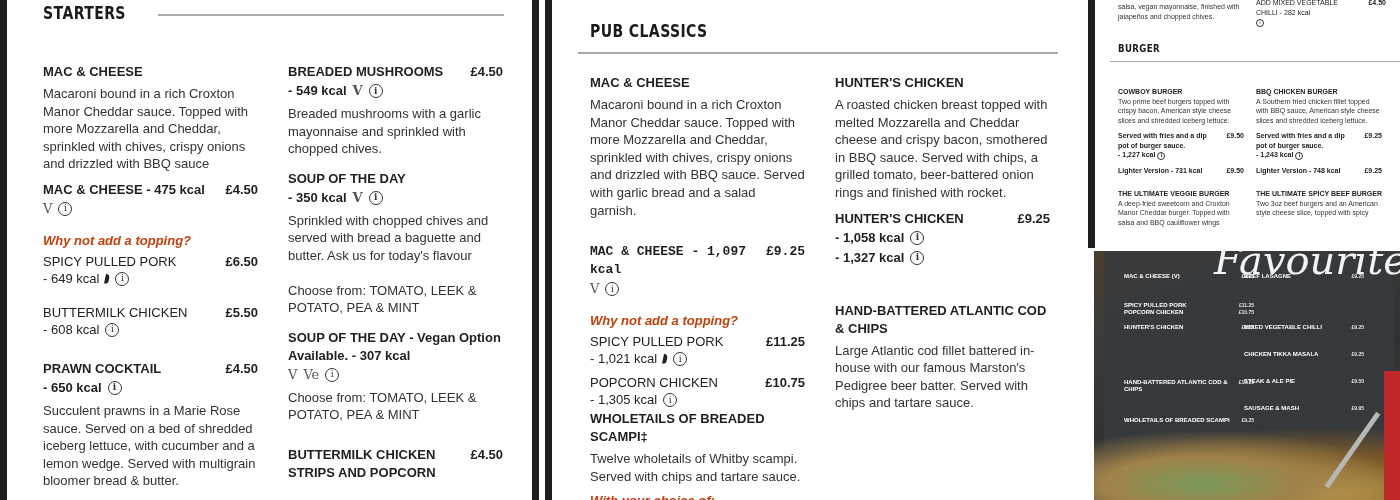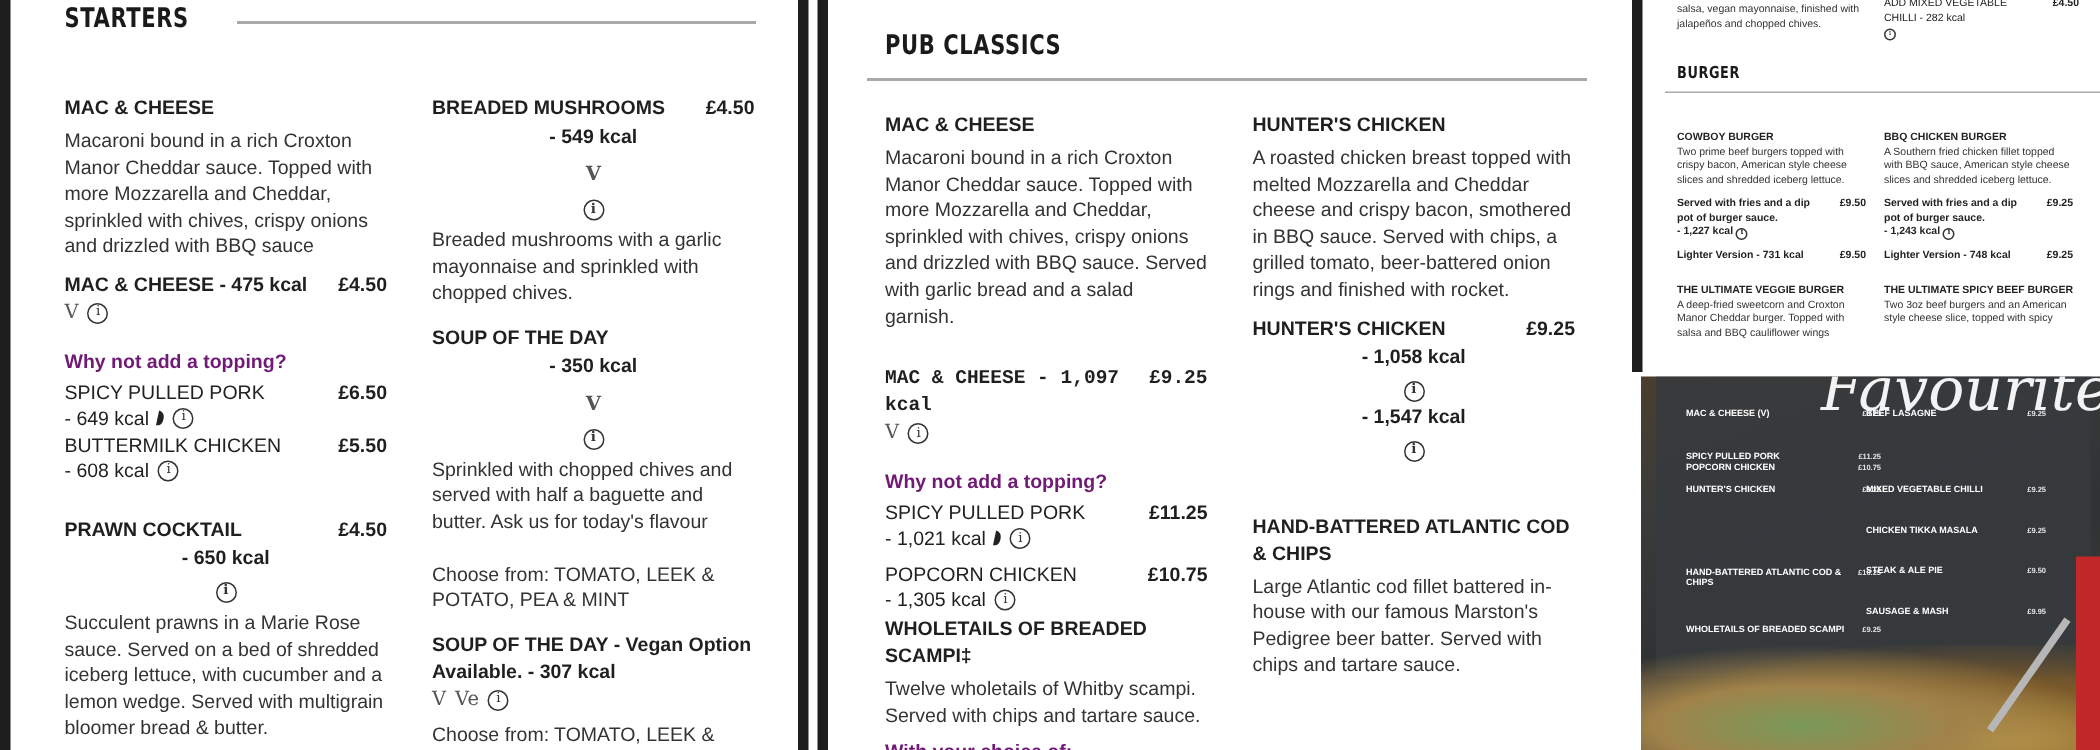--- a/index.html
+++ b/index.html
@@ -12,23 +12,23 @@
   .panel-3 { left: 1088px; width: 312px; }
 
   .section-title { font-family: "DejaVu Sans", sans-serif; font-weight: bold; font-size: 18px; letter-spacing: 0.5px; color: #1a1a1a; transform: scaleX(0.78); transform-origin: left center; text-transform: uppercase; }
   .rule { position: absolute; height: 2px; background: #a9a9a9; }
 
   .col { position: absolute; width: 215px; }
   .item-title { font-weight: bold; font-size: 13px; color: #1f1f1f; line-height: 18px; }
   .row { display: flex; justify-content: space-between; align-items: baseline; }
   .price { font-weight: bold; font-size: 13px; color: #1f1f1f; }
   .kcal-line { font-size: 13px; line-height: 20px; color: #1f1f1f; display: flex; align-items: center; gap: 6px; }
-  .kcal-line.bold { font-weight: bold; flex-direction: column; }
+  .kcal-line.bold { font-weight: bold; }
   .desc { font-size: 13px; line-height: 17.6px; color: #333; margin-top: 4px; }
-  .topping-head { font-weight: bold; font-size: 13px; color: #701a75; }
+  .topping-head { font-weight: bold; font-size: 13px; color: #c2410c; font-style: italic; }
   .topping-name { font-size: 13px; color: #222; }
   .glyph-v { font-family: "DejaVu Serif", serif; font-size: 13px; color: #555; }
   .info { display: inline-flex; width: 14px; height: 14px; border: 1.3px solid #333; border-radius: 50%; align-items: center; justify-content: center; font-size: 9px; font-family: "DejaVu Serif", serif; color: #333; line-height: 1; }
   .chili { display: inline-block; width: 4px; height: 10px; background: #222; border-radius: 0 5px 5px 0; transform: rotate(12deg); }
 
   
   .mini { position: absolute; font-size: 7px; color: #333; line-height: 9.5px; }
   .mini .t { font-weight: bold; color: #222; }
   .mini .row { font-size: 7px; }
   .mini .info { width: 8px; height: 8px; font-size: 5px; border-width: 0.8px; }
@@ -66,21 +66,21 @@
       <div class="row">
           <span class="topping-name">SPICY PULLED PORK</span>
           <span class="price">£6.50</span>
         </div>
       <div class="kcal-line">
           <span>-  649 kcal</span>
           <span class="chili"></span>
           <span class="info">i</span>
         </div>
     </div>
-    <div style="margin-top:0;">
+    <div style="margin-top:16px;">
       <div class="row">
           <span class="topping-name">BUTTERMILK CHICKEN</span>
           <span class="price">£5.50</span>
         </div>
       <div class="kcal-line">
           <span>-  608 kcal</span>
           <span class="info">i</span>
         </div>
     </div>
     <div style="margin-top:20px;">
@@ -109,21 +109,21 @@
         </div>
       <div class="desc">Breaded mushrooms with a garlic mayonnaise and sprinkled with chopped chives.</div>
     </div>
     <div style="margin-top:12px;">
       <div class="item-title">SOUP OF THE DAY</div>
       <div class="kcal-line bold">
           <span>-  350 kcal</span>
           <span class="glyph-v">V</span>
           <span class="info">i</span>
         </div>
-      <div class="desc">Sprinkled with chopped chives and served with half a baguette and butter. Ask us for today's flavour</div>
+      <div class="desc">Sprinkled with chopped chives and served with bread a baguette and butter. Ask us for today's flavour</div>
       <div class="desc" style="margin-top:17px;">Choose from: TOMATO, LEEK &amp; POTATO, PEA &amp; MINT</div>
     </div>
     <div style="margin-top:12px;">
       <div class="item-title">SOUP OF THE DAY - Vegan Option Available.  -  307 kcal</div>
       <div class="kcal-line">
           <span class="glyph-v">V</span>
           <span class="glyph-v">Ve</span>
           <span class="info">i</span>
         </div>
       <div class="desc">Choose from: TOMATO, LEEK &amp; POTATO, PEA &amp; MINT</div>
@@ -187,21 +187,21 @@
     <div class="desc">A roasted chicken breast topped with melted Mozzarella and Cheddar cheese and crispy bacon, smothered in BBQ sauce. Served with chips, a grilled tomato, beer-battered onion rings and finished with rocket.</div>
     <div class="row" style="margin-top:8px;">
         <span class="item-title">HUNTER'S CHICKEN</span>
         <span class="price">£9.25</span>
       </div>
     <div class="kcal-line bold">
         <span>-  1,058 kcal</span>
         <span class="info">i</span>
       </div>
     <div class="kcal-line bold">
-        <span>-  1,547 kcal</span>
+        <span>-  1,327 kcal</span>
         <span class="info">i</span>
       </div>
     <div style="margin-top:34px;">
       <div class="item-title">HAND-BATTERED ATLANTIC COD &amp; CHIPS</div>
       <div class="desc">Large Atlantic cod fillet battered in-house with our famous Marston's Pedigree beer batter. Served with chips and tartare sauce.</div>
     </div>
   </div>
 </div>
 
 <div class="panel panel-3">

